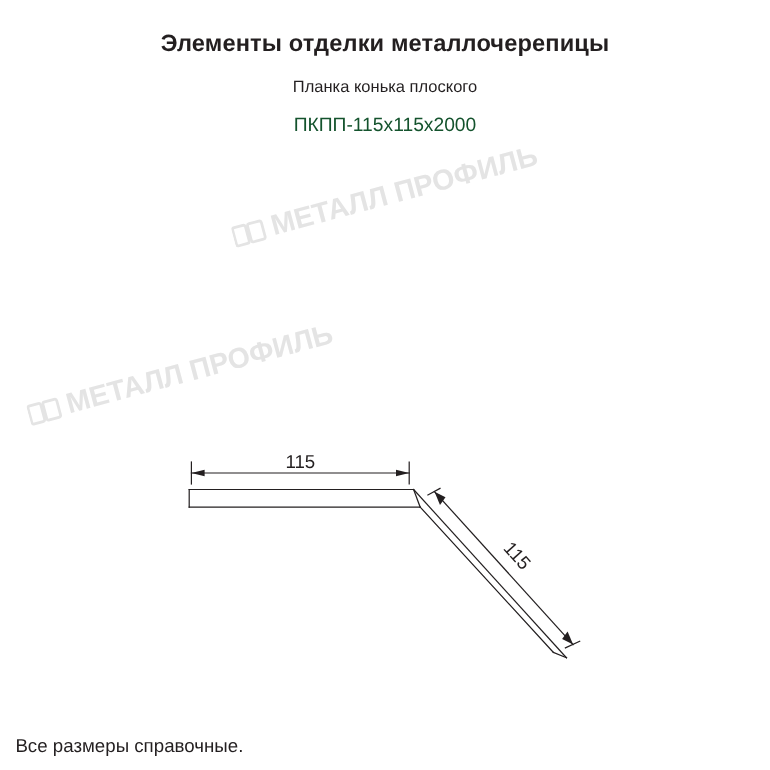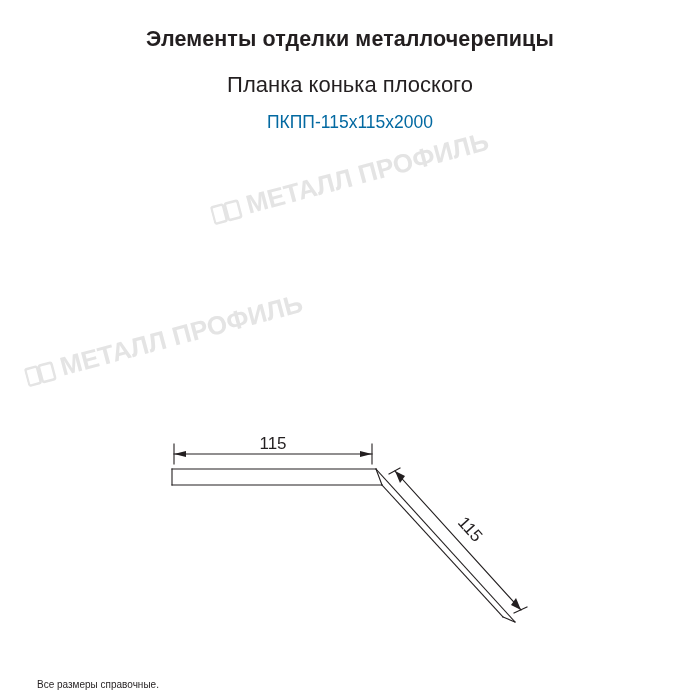--- a/index.html
+++ b/index.html
@@ -31,36 +31,36 @@
   }
   .title-main {
     font-size: 21.5px;
     font-weight: bold;
     letter-spacing: 0.1px;
     line-height: 1.25;
     color: #231f20;
   }
   .title-sub {
     margin-top: 17px;
-    font-size: 22px;
+    font-size: 15px;
     font-weight: normal;
     line-height: 1.32;
     color: #231f20;
   }
   .title-code {
     margin-top: 13px;
     font-size: 17.5px;
     font-weight: normal;
-    color: #0369a1;
+    color: #14532d;
   }
 
   
   .drawing {
     position: absolute;
-    top: 188px;
+    top: 164px;
     left: 0;
     width: 700px;
     height: 440px;
   }
   .drawing svg {
     display: block;
   }
 
   
   .watermark-layer {
@@ -98,24 +98,23 @@
     height: 22px;
     vertical-align: -3px;
     margin-right: 6px;
   }
 
   
   .footer {
     position: absolute;
     left: 14px;
     bottom: 8px;
-    font-size: 10px;
+    font-size: 17px;
     line-height: 1.55;
     color: #231f20;
-    margin-left: 23px;
   }
   .footer div {
     white-space: nowrap;
   }
 </style>
 </head>
 <body>
 
 <div class="page">
 

